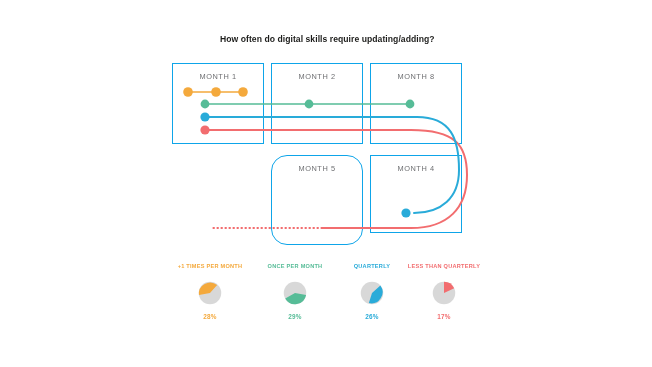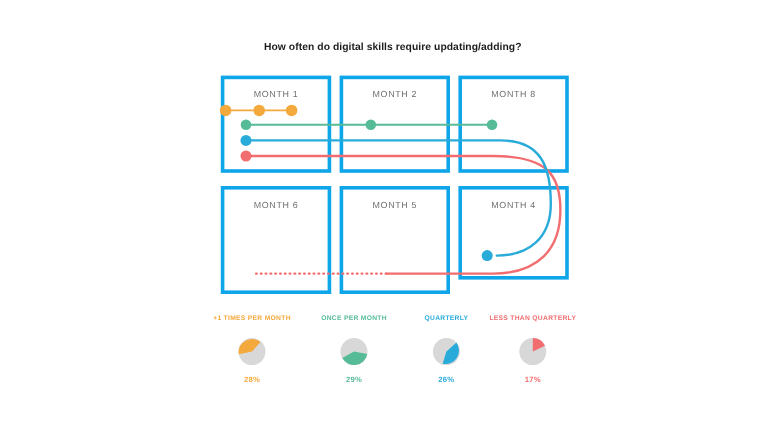--- a/index.html
+++ b/index.html
@@ -27,23 +27,22 @@
     font-size: 8.6px;
     font-weight: bold;
     color: #1d1d1b;
     letter-spacing: 0.05px;
     white-space: nowrap;
     margin-left: 48px;
   }
   .month-box {
     position: absolute;
     box-sizing: border-box;
-    border: 3px solid #0ea5e9;
+    border: 1px solid #0ea5e9;
     background: transparent;
-    margin-left: 12px;
   }
   .month-label {
     position: absolute;
     top: 8px;
     left: 0;
     width: 100%;
     text-align: center;
     font-size: 7.4px;
     color: #6d6e71;
     letter-spacing: 0.55px;
@@ -93,24 +92,21 @@
   <div class="month-box" style="left:172px;top:63px;width:92px;height:81px;">
     <div class="month-label">MONTH 1</div>
   </div>
   <div class="month-box" style="left:271px;top:63px;width:92px;height:81px;">
     <div class="month-label">MONTH 2</div>
   </div>
   <div class="month-box" style="left:370px;top:63px;width:92px;height:81px;">
     <div class="month-label">MONTH 8</div>
   </div>
 
-  <div class="month-box" style="left:172px;top:155px;width:92px;height:90px;">
-    <div class="month-label">MONTH 6</div>
-  </div>
-  <div class="month-box" style="left:271px;top:155px;width:92px;height:90px;">
+  <div class="month-box" style="left:271px;top:155px;width:92px;height:90px;border-radius:16px;">
     <div class="month-label">MONTH 5</div>
   </div>
   <div class="month-box" style="left:370px;top:155px;width:92px;height:78px;">
     <div class="month-label">MONTH 4</div>
   </div>
 
   <svg id="lines-svg" viewBox="0 0 652 367">
 
     <g>
       <path id="red-path" d="M 205 130 L 411 130 C 455 130 467 145 467 175 C 467 208 448 228 411 228 L 322 228" fill="none" stroke="#F26D6F" stroke-width="2" stroke-linecap="round"></path>

